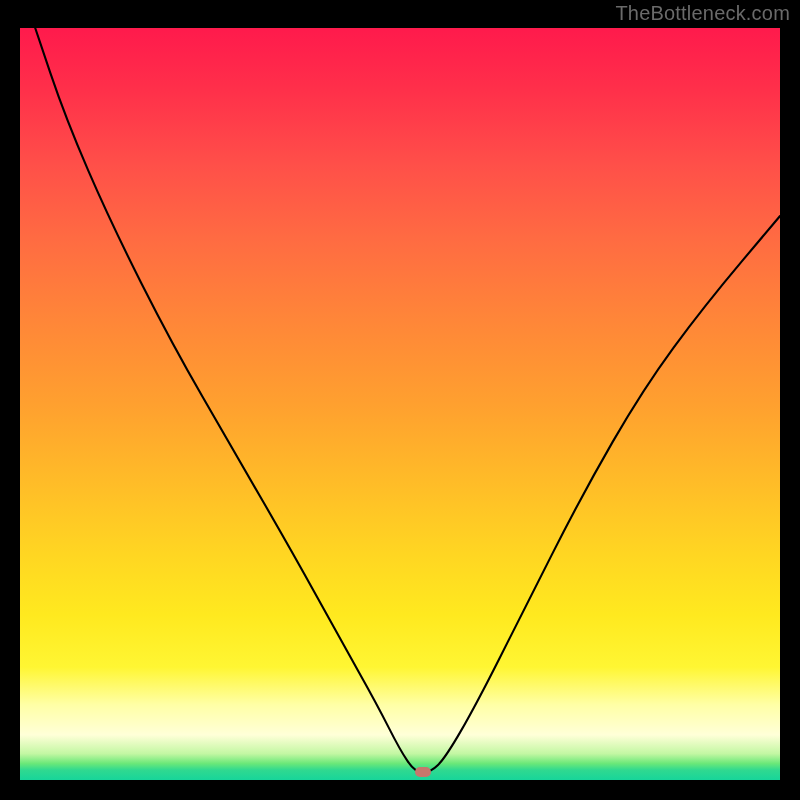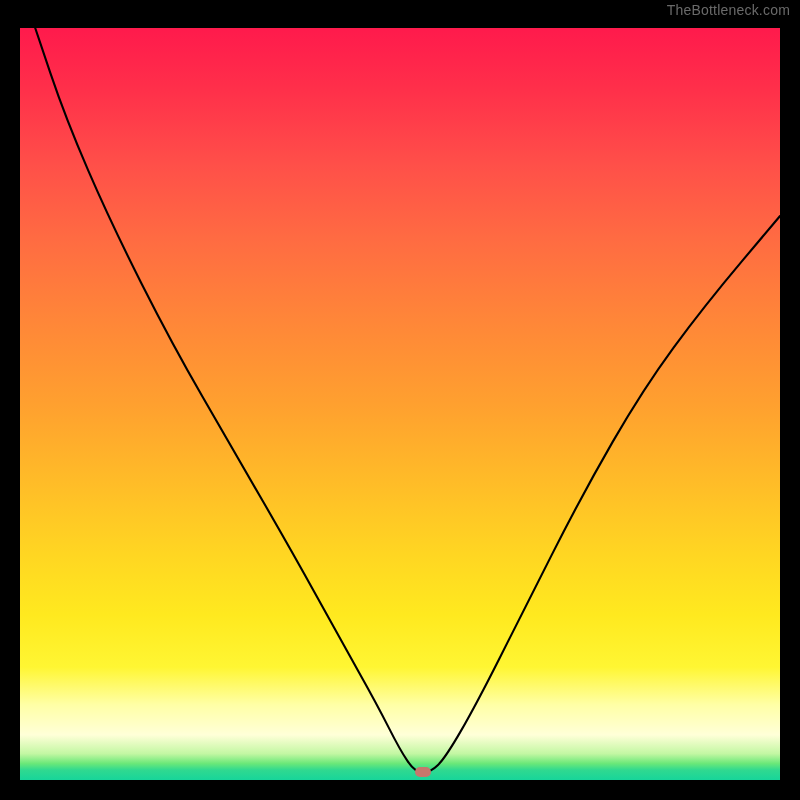--- a/index.html
+++ b/index.html
@@ -15,21 +15,21 @@
     position: relative;
     width: 800px;
     height: 800px;
     background: #000;
   }
   .watermark {
     position: absolute;
     top: 2px;
     right: 10px;
     color: #6a6a6a;
-    font-size: 14px;
+    font-size: 20px;
     font-weight: 500;
     letter-spacing: 0.2px;
     z-index: 5;
   }
   .plot-area {
     position: absolute;
     left: 20px;
     top: 28px;
     width: 760px;
     height: 752px;

